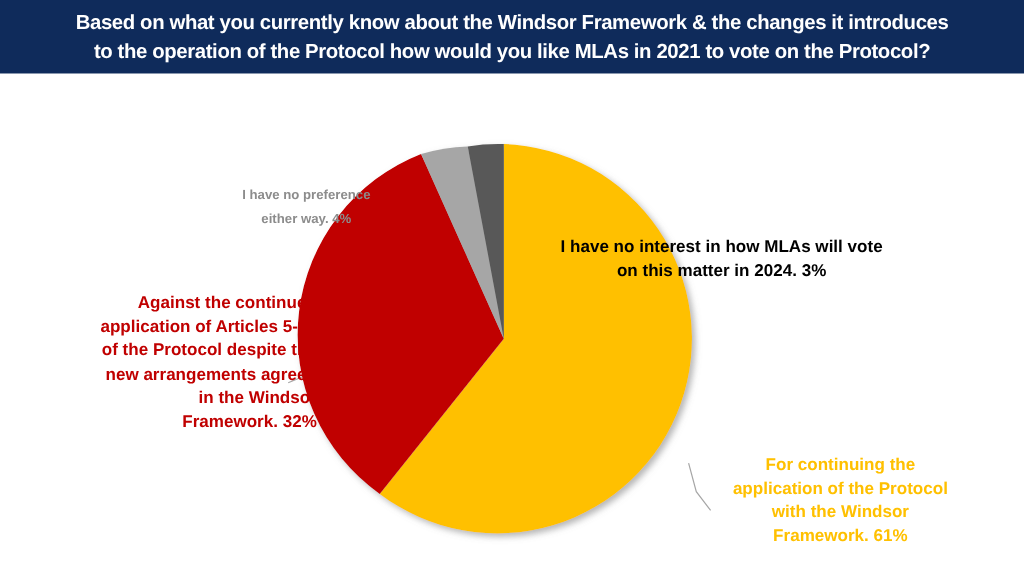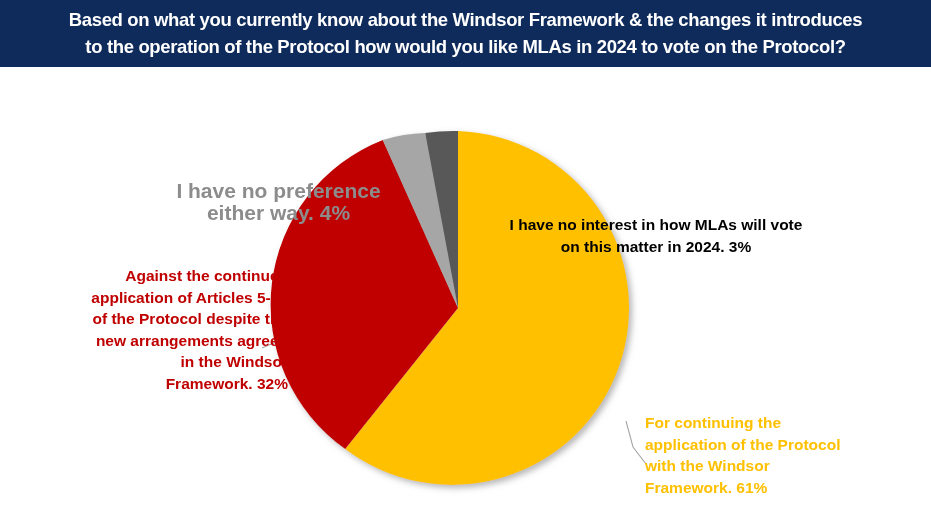--- a/index.html
+++ b/index.html
@@ -77,23 +77,23 @@
     left: 40px;
     top: 198px;
     width: 248px;
     font-size: 15.5px;
     color: #C00000;
     line-height: 21.5px;
     text-align: right;
   }
   #label-nopreference {
     left: 176px;
-    top: 113px;
+    top: 99px;
     width: 205px;
-    font-size: 21px;
+    font-size: 12px;
     color: #8C8C8C;
     line-height: 22px;
     text-align: center;
   }
   #label-nointerest {
     left: 466px;
     top: 104px;
     width: 380px;
     font-size: 15.5px;
     color: #000000;
@@ -101,29 +101,29 @@
     text-align: center;
     margin-top: 43px;
   }
   #label-for {
     left: 645px;
     top: 345px;
     width: 238px;
     font-size: 15.5px;
     color: #FFC000;
     line-height: 21.5px;
-    text-align: left;
+    text-align: center;
   }
 </style>
 </head>
 <body>
 
 <div id="title-banner">
   <div class="tline">Based on what you currently know about the Windsor Framework &amp; the changes it introduces</div>
-  <div class="tline">to the operation of the Protocol how would you like MLAs in 2024 to vote on the Protocol?</div>
+  <div class="tline">to the operation of the Protocol how would you like MLAs in 2021 to vote on the Protocol?</div>
 </div>
 
 <div id="chart-area">
 
   <div id="pie-wrap">
     <svg id="pie-svg" width="931" height="456" viewBox="0 0 931 456">
       <defs>
         <filter id="pieShadow" x="-25%" y="-25%" width="160%" height="160%">
           <feDropShadow dx="3" dy="3" stdDeviation="3" flood-color="#7a7a7a" flood-opacity="0.55"></feDropShadow>
         </filter>

